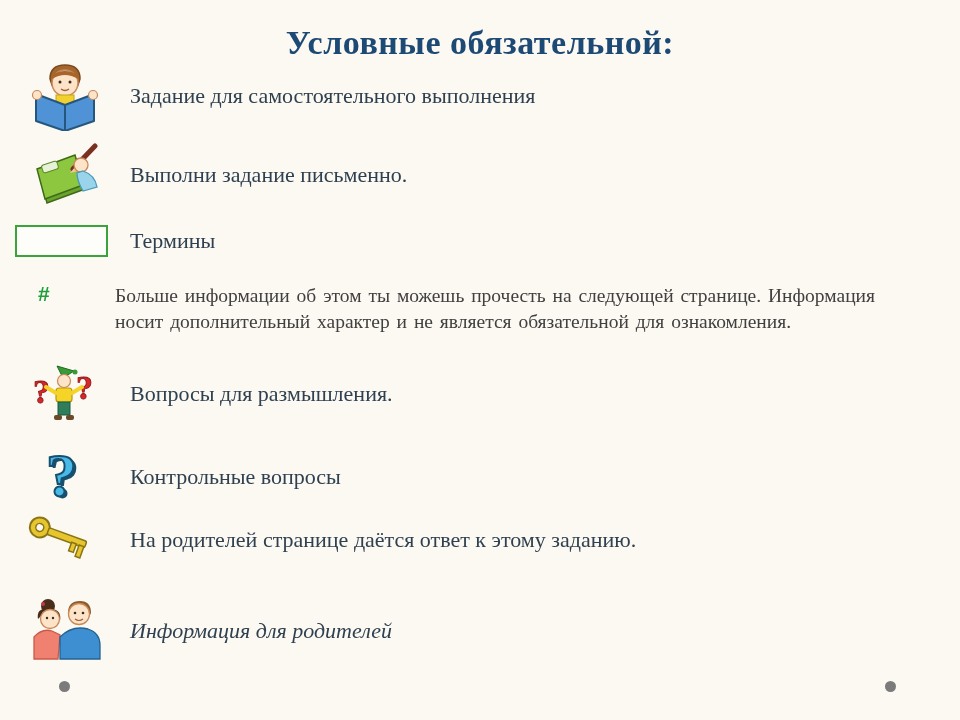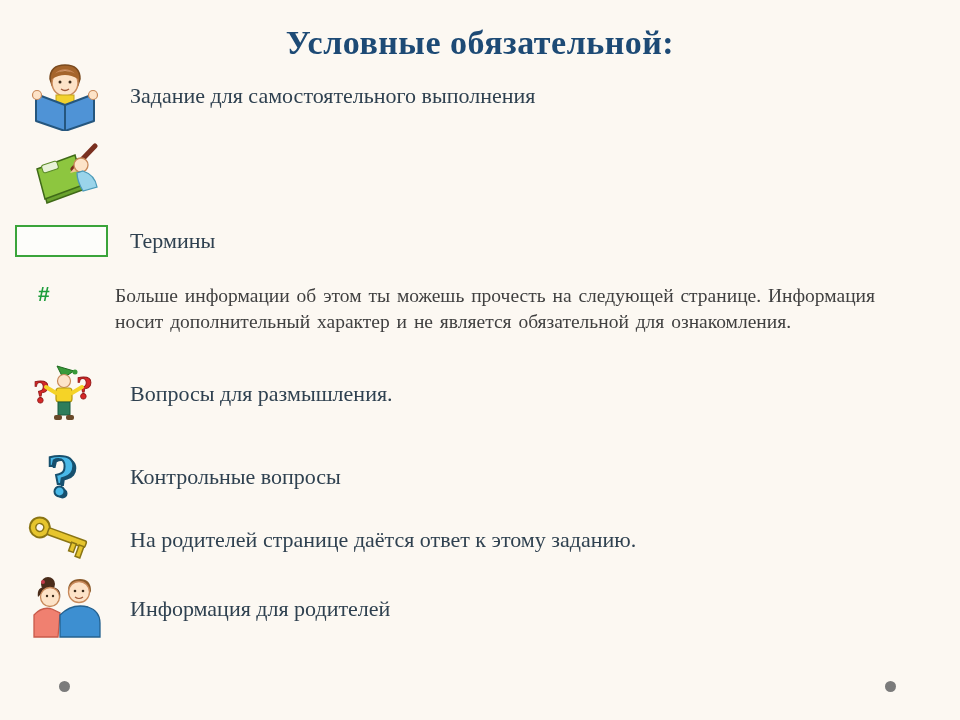--- a/index.html
+++ b/index.html
@@ -76,20 +76,21 @@
       <svg width="80" height="64" viewBox="0 0 80 64">
         <polygon points="14,30 52,16 60,46 22,60" fill="#6aa32e" stroke="#3f6a18" stroke-width="1.5"></polygon>
         <polygon points="12,26 50,12 58,42 20,56" fill="#8dc63f" stroke="#3f6a18" stroke-width="1.5"></polygon>
         <rect x="17" y="20" width="16" height="8" rx="2" transform="rotate(-18 25 24)" fill="#e8f2d8" stroke="#5a8a28" stroke-width="1"></rect>
         <line x1="48" y1="26" x2="70" y2="3" stroke="#7a3020" stroke-width="5" stroke-linecap="round"></line>
         <polygon points="45,30 50,24 53,28" fill="#f2c89a"></polygon>
         <circle cx="56" cy="22" r="7" fill="#fde3c8" stroke="#c8895a" stroke-width="1.3"></circle>
         <path d="M58 28 Q70 32 72 44 L58 48 Q52 38 52 30 Z" fill="#9ad4ea" stroke="#4a9ab8" stroke-width="1.3"></path>
       </svg>
     </div>
+    <div class="label">Выполни задание письменно.</div>
   </div>
 
   <div class="row" style="top:222px;height:38px;">
     <div class="icon-cell" style="justify-content:flex-start;">
       <div class="terms-box"></div>
     </div>
     <div class="label">Термины</div>
   </div>
 
   <div class="hash">#</div>
@@ -132,21 +133,21 @@
           <circle cx="14" cy="14" r="4" fill="#fcf8f2" stroke="#8a7514" stroke-width="1.5"></circle>
           <rect x="23" y="11" width="40" height="7" rx="2" fill="#e6c52e" stroke="#8a7514" stroke-width="1.5"></rect>
           <rect x="49" y="17" width="5" height="9" fill="#e6c52e" stroke="#8a7514" stroke-width="1.5"></rect>
           <rect x="57" y="17" width="5" height="12" fill="#e6c52e" stroke="#8a7514" stroke-width="1.5"></rect>
         </g>
       </svg>
     </div>
     <div class="label">На родителей странице даётся ответ к этому заданию.</div>
   </div>
 
-  <div class="row" style="top:574px;height:70px;">
+  <div class="row" style="top:596px;height:70px;font-style:italic;">
     <div class="icon-cell">
       <svg width="78" height="68" viewBox="0 0 78 68">
         <circle cx="22" cy="9" r="7" fill="#4a2c1a"></circle>
         <circle cx="17" cy="7" r="2" fill="#c23a4a"></circle>
         <path d="M12 22 Q10 10 24 12 Q36 12 34 24 L30 18 Q24 14 16 18 Z" fill="#4a2c1a"></path>
         <circle cx="24" cy="22" r="9.5" fill="#fde3c8" stroke="#c8895a" stroke-width="1.3"></circle>
         <circle cx="21" cy="21" r="1.2" fill="#3a2a1a"></circle>
         <circle cx="27" cy="21" r="1.2" fill="#3a2a1a"></circle>
         <path d="M8 40 Q16 31 26 34 L34 38 L32 62 L8 62 Z" fill="#f08070" stroke="#c85a4a" stroke-width="1.3"></path>
         <path d="M42 16 Q42 4 54 4 Q65 4 65 16 L63 20 Q54 12 44 20 Z" fill="#8a5a2a"></path>

